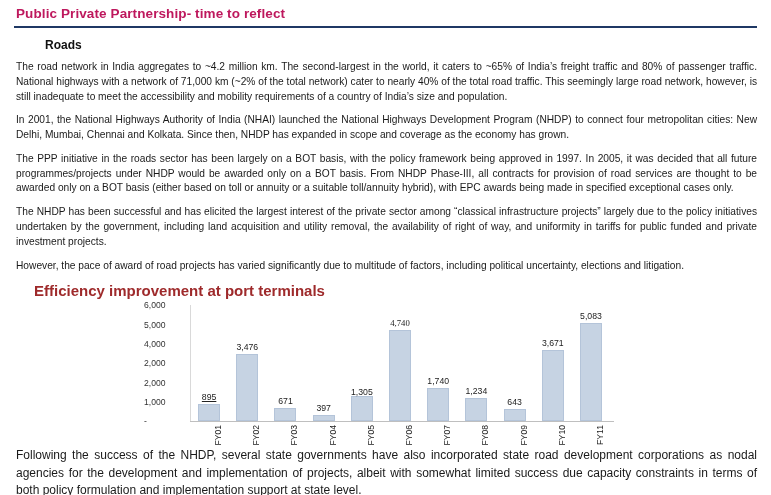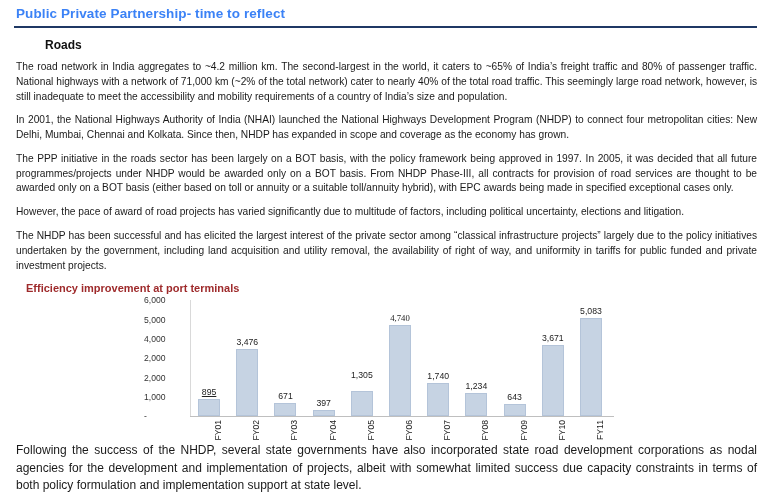--- a/index.html
+++ b/index.html
@@ -17,21 +17,21 @@
   .page {
     position: relative;
     width: 771px;
     height: 495px;
     box-sizing: border-box;
     padding: 0 14px;
   }
   .doc-title {
     font-size: 13.5px;
     font-weight: bold;
-    color: #3b82f6;
+    color: #be185d;
     padding: 6px 0 5px 2px;
     letter-spacing: 0.1px;
   }
   .title-rule {
     height: 2px;
     background: #1f3864;
     margin: 0 0 10px 0;
   }
   .section-head {
     font-size: 12px;
@@ -41,24 +41,24 @@
     padding-left: 29px;
   }
   p.para {
     font-size: 10.2px;
     line-height: 1.45;
     margin: 0 0 9px 2px;
     text-align: justify;
     color: #1a1a1a;
   }
   .chart-title {
-    font-size: 11px;
+    font-size: 15px;
     font-weight: bold;
     color: #9e2a2b;
-    margin: 2px 0 0 12px;
+    margin: 2px 0 0 20px;
   }
   .chart-area {
     position: relative;
     width: 743px;
     height: 142px;
     margin-top: 2px;
   }
   .plot {
     position: absolute;
     left: 176px;
@@ -166,22 +166,22 @@
 <div class="page">
 
   <div class="doc-title">Public Private Partnership- time to reflect</div>
   <div class="title-rule"></div>
 
   <div class="section-head">Roads</div>
 
   <p class="para">The road network in India aggregates to ~4.2 million km. The second-largest in the world, it caters to ~65% of India’s freight traffic and 80% of passenger traffic. National highways with a network of 71,000 km (~2% of the total network) cater to nearly 40% of the total road traffic. This seemingly large road network, however, is still inadequate to meet the accessibility and mobility requirements of a country of India’s size and population.</p>
   <p class="para">In 2001, the National Highways Authority of India (NHAI) launched the National Highways Development Program (NHDP) to connect four metropolitan cities: New Delhi, Mumbai, Chennai and Kolkata. Since then, NHDP has expanded in scope and coverage as the economy has grown.</p>
   <p class="para">The PPP initiative in the roads sector has been largely on a BOT basis, with the policy framework being approved in 1997. In 2005, it was decided that all future programmes/projects under NHDP would be awarded only on a BOT basis. From NHDP Phase-III, all contracts for provision of road services are thought to be awarded only on a BOT basis (either based on toll or annuity or a suitable toll/annuity hybrid), with EPC awards being made in specified exceptional cases only.</p>
+  <p class="para">The NHDP has been successful and has elicited the largest interest of the private sector among  “classical infrastructure projects” largely due to the policy initiatives undertaken by the government, including land acquisition and utility removal, the availability of right of way, and uniformity in tariffs for public funded and private investment projects.</p>
   <p class="para">However, the pace of award of road projects has varied significantly due to multitude of factors, including political uncertainty, elections and litigation.</p>
-  <p class="para">The NHDP has been successful and has elicited the largest interest of the private sector among  “classical infrastructure projects” largely due to the policy initiatives undertaken by the government, including land acquisition and utility removal, the availability of right of way, and uniformity in tariffs for public funded and private investment projects.</p>
 
   <div class="chart-title">Efficiency improvement at port terminals</div>
 
   <div class="chart-area">
     <div class="ylabels" id="ylabels">
         <div class="ylabel" style="top: 120px;">-</div>
         <div class="ylabel" style="top: 100.667px;">1,000</div>
         <div class="ylabel" style="top: 81.3333px;">2,000</div>
         <div class="ylabel" style="top: 62px;">2,000</div>
         <div class="ylabel" style="top: 42.6667px;">4,000</div>
@@ -202,21 +202,21 @@
           </div>
           <div class="bar-slot">
             <div class="bar-value" style="bottom: 14.9727px;">671</div>
             <div class="bar" style="height: 12.9727px; background: rgb(198, 211, 227);"></div>
           </div>
           <div class="bar-slot">
             <div class="bar-value" style="bottom: 8.612px;">397</div>
             <div class="bar" style="height: 6.612px; background: rgb(198, 211, 227);"></div>
           </div>
           <div class="bar-slot">
-            <div class="bar-value" style="bottom: 36px;">1,305</div>
+            <div class="bar-value" style="bottom: 24px;">1,305</div>
             <div class="bar" style="height: 25.23px; background: rgb(198, 211, 227);"></div>
           </div>
           <div class="bar-slot">
             <div class="bar-value" style="bottom: 93.64px; font-family: Liberation Serif, serif;">4,740</div>
             <div class="bar" style="height: 91.64px; background: rgb(198, 211, 227);"></div>
           </div>
           <div class="bar-slot">
             <div class="bar-value" style="bottom: 35.64px;">1,740</div>
             <div class="bar" style="height: 33.64px; background: rgb(198, 211, 227);"></div>
           </div>

